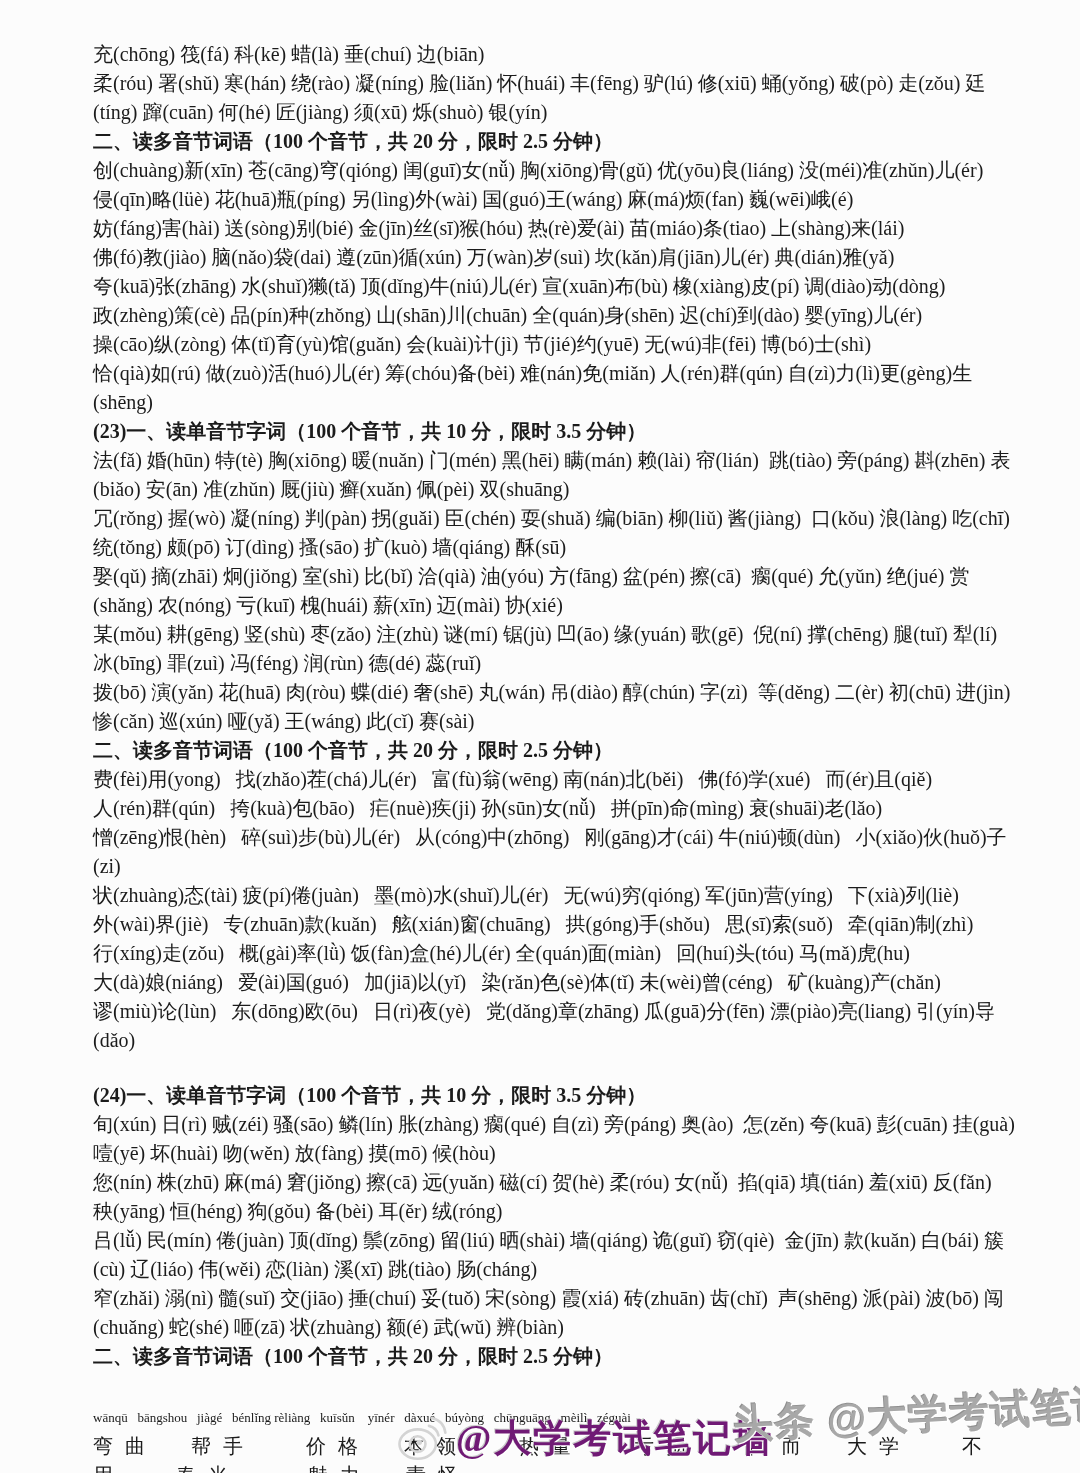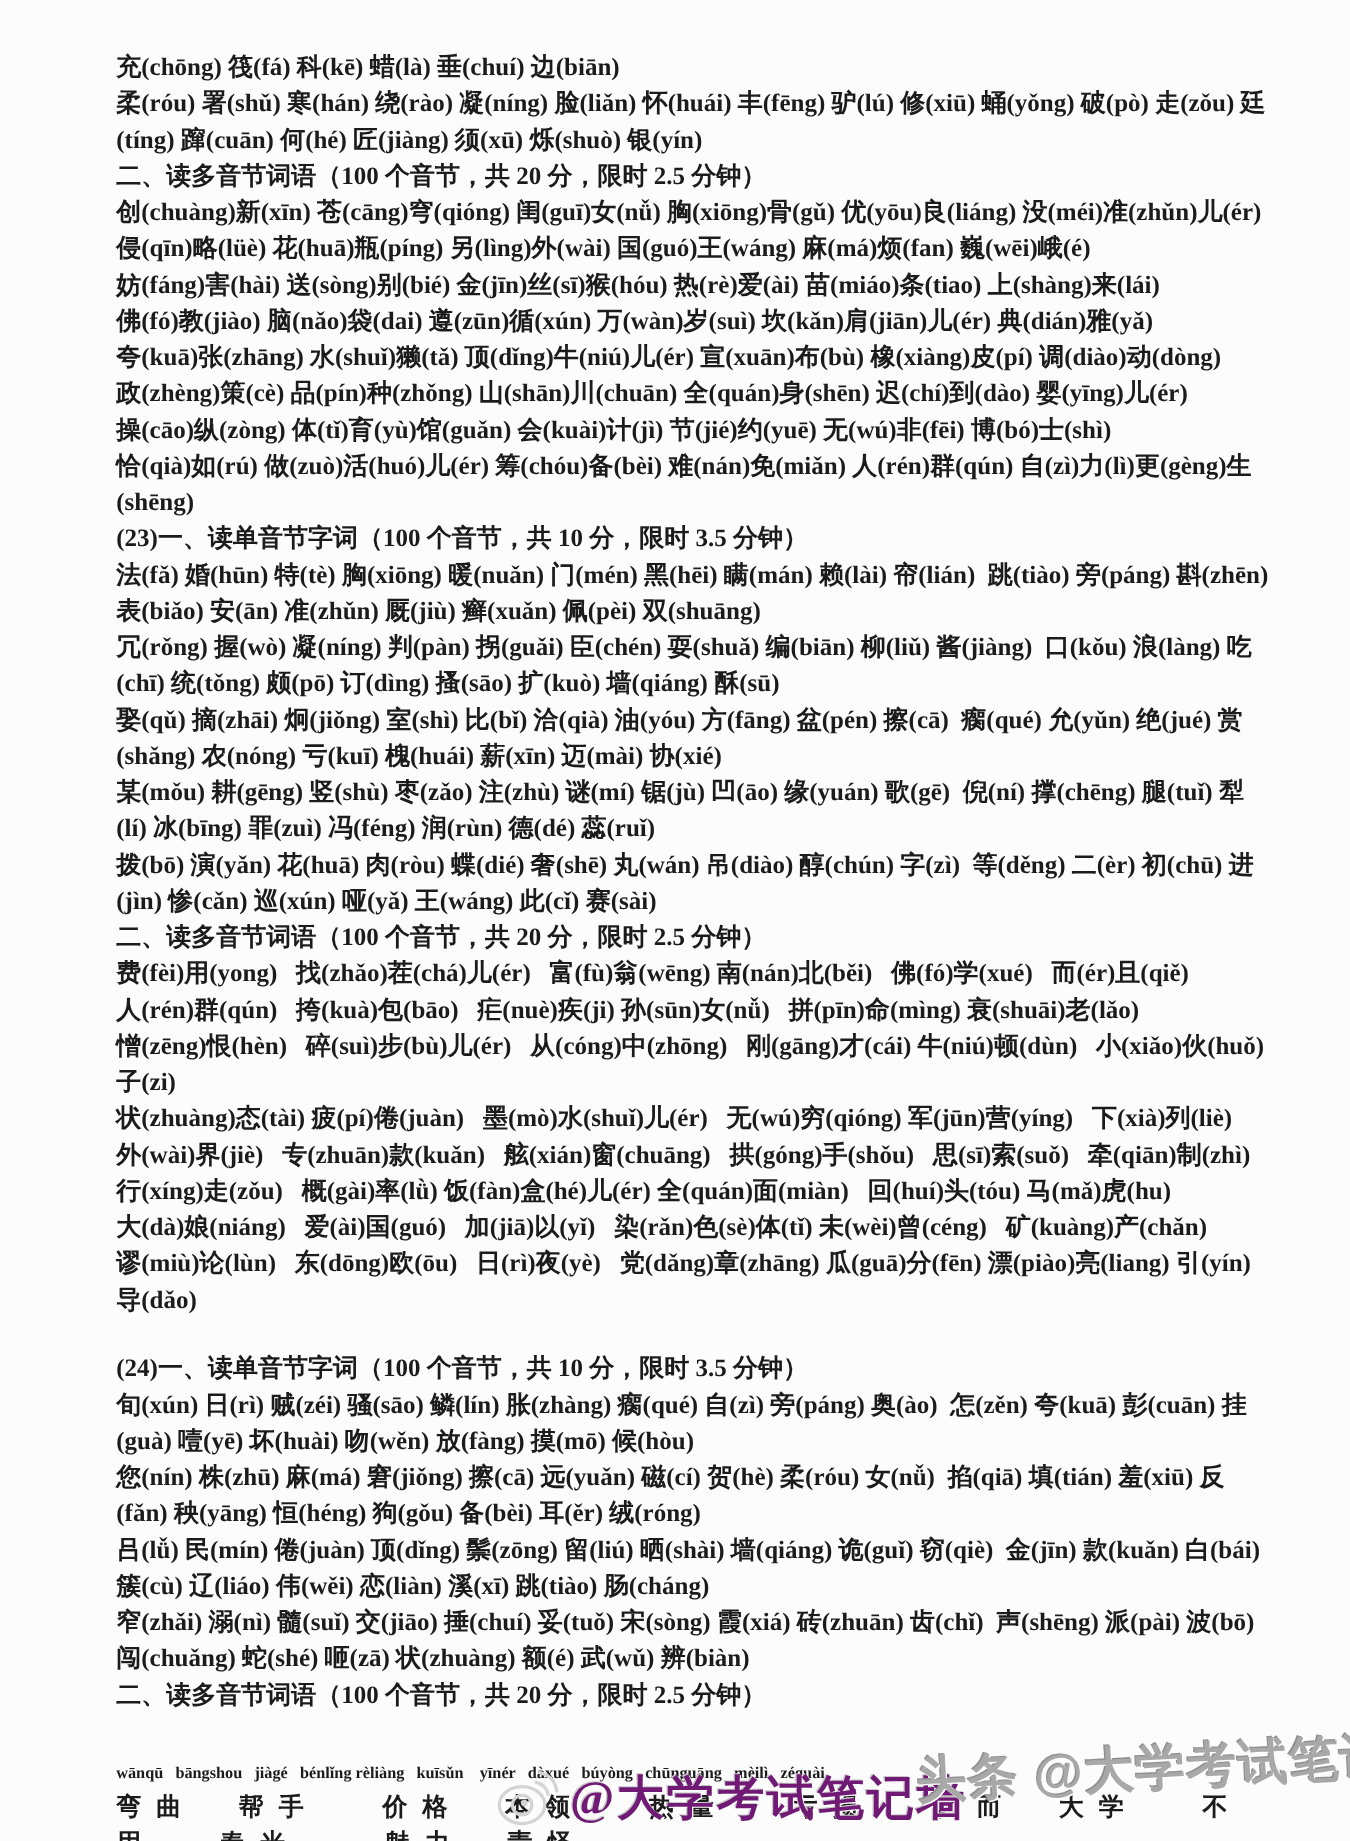--- a/index.html
+++ b/index.html
@@ -13,21 +13,20 @@
   }
   #doc {
     position:absolute; left:93px; top:40px; width:922px;
   }
   .line {
     margin:0;
     white-space:pre-wrap;
     font-size:20px;
     line-height:29px;
     color:#1b1b1b;
-    font-weight:bold;
   }
   .header { font-weight:bold; }
   .gap { height:26px; }
   .pinyin { font-size:13px;margin-top:32px; }
   .hanzi { letter-spacing:12px; }
   .wm-center {
     position:absolute; left:396px; top:1412px;
     display:flex; align-items:center; gap:8px;
     pointer-events:none;
   }

